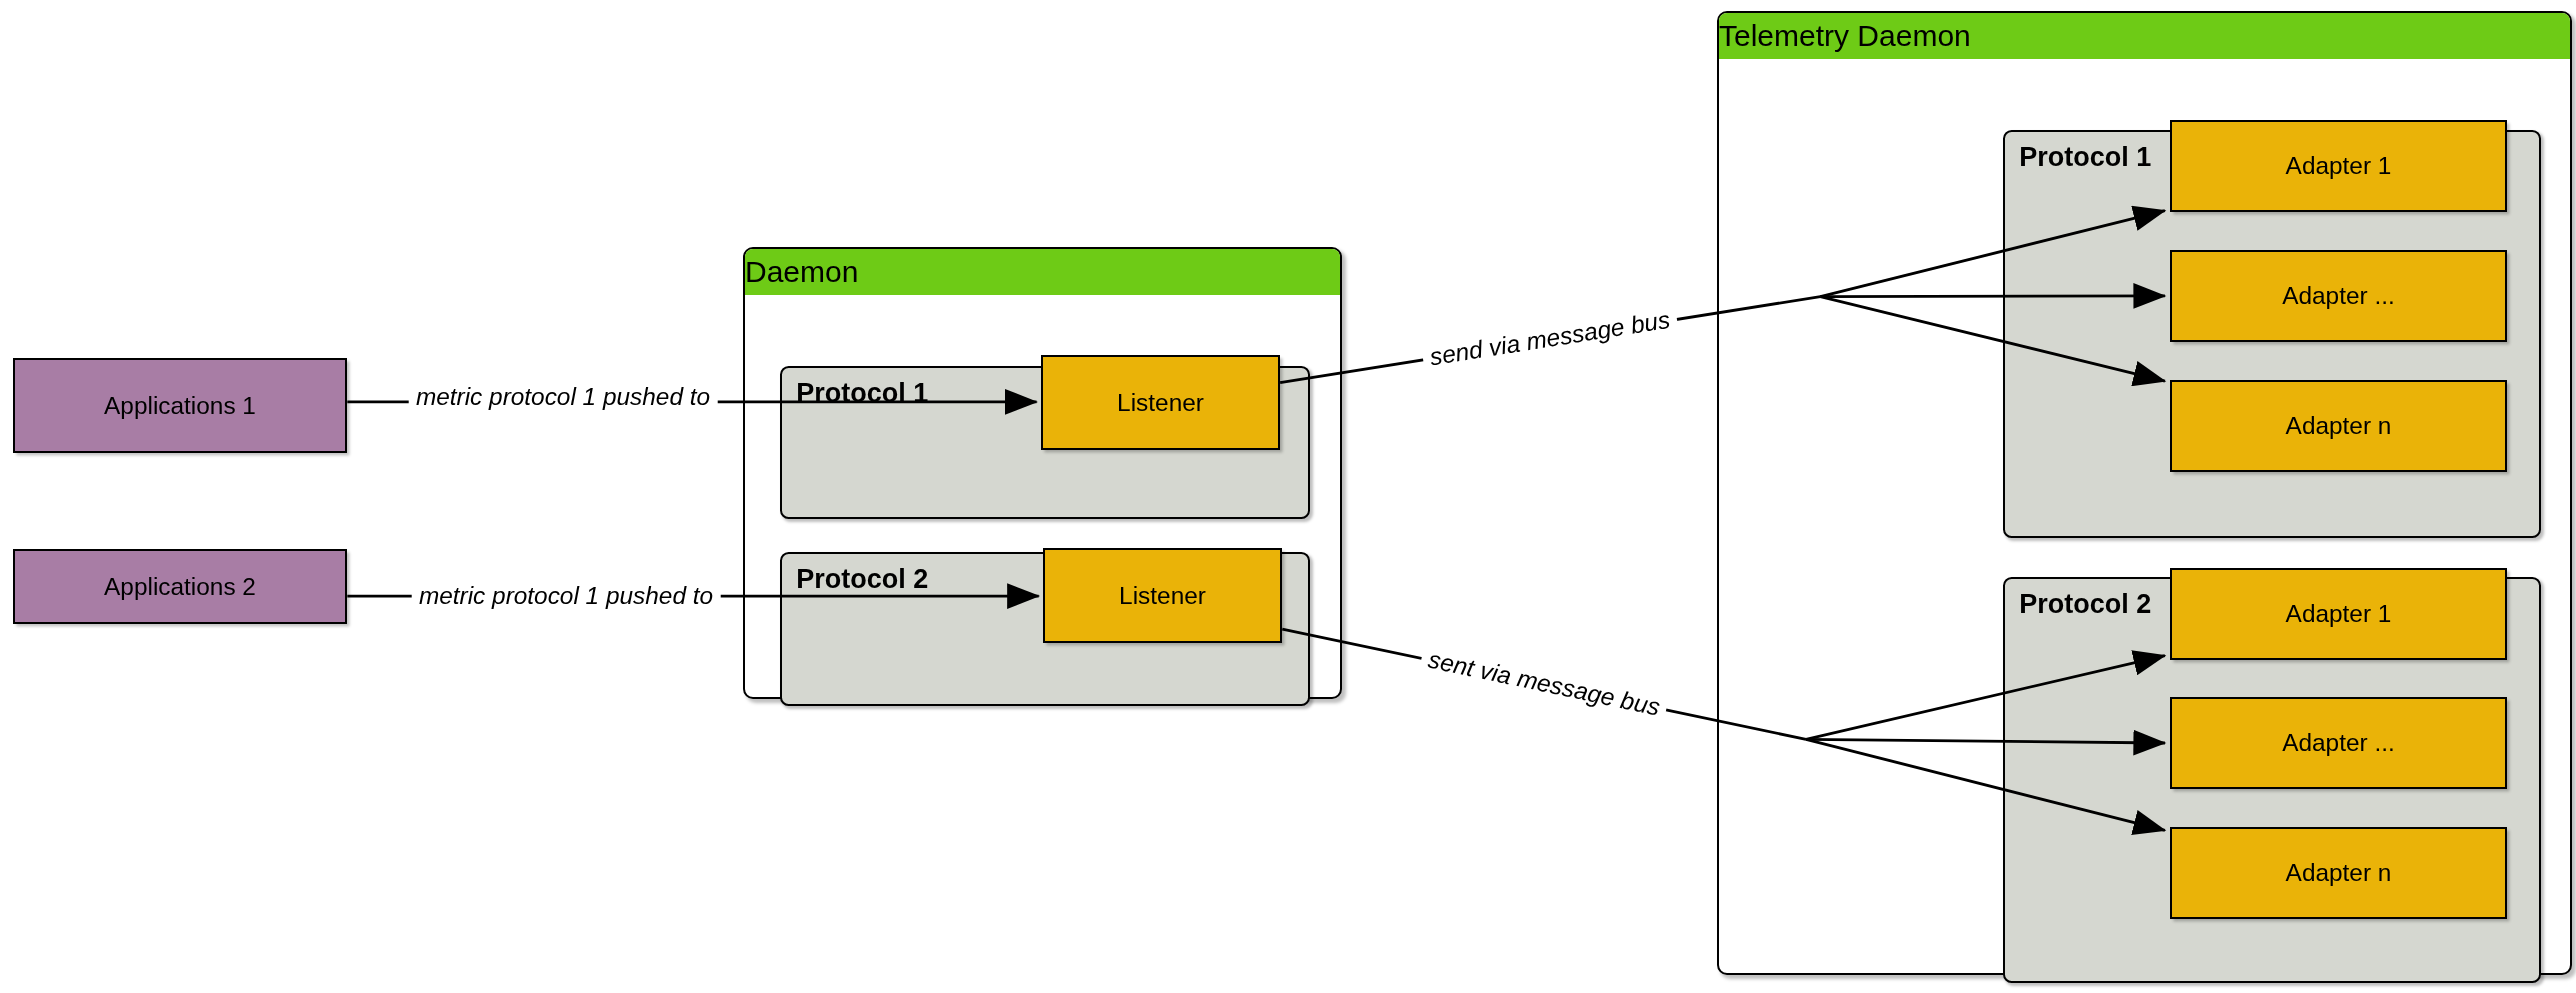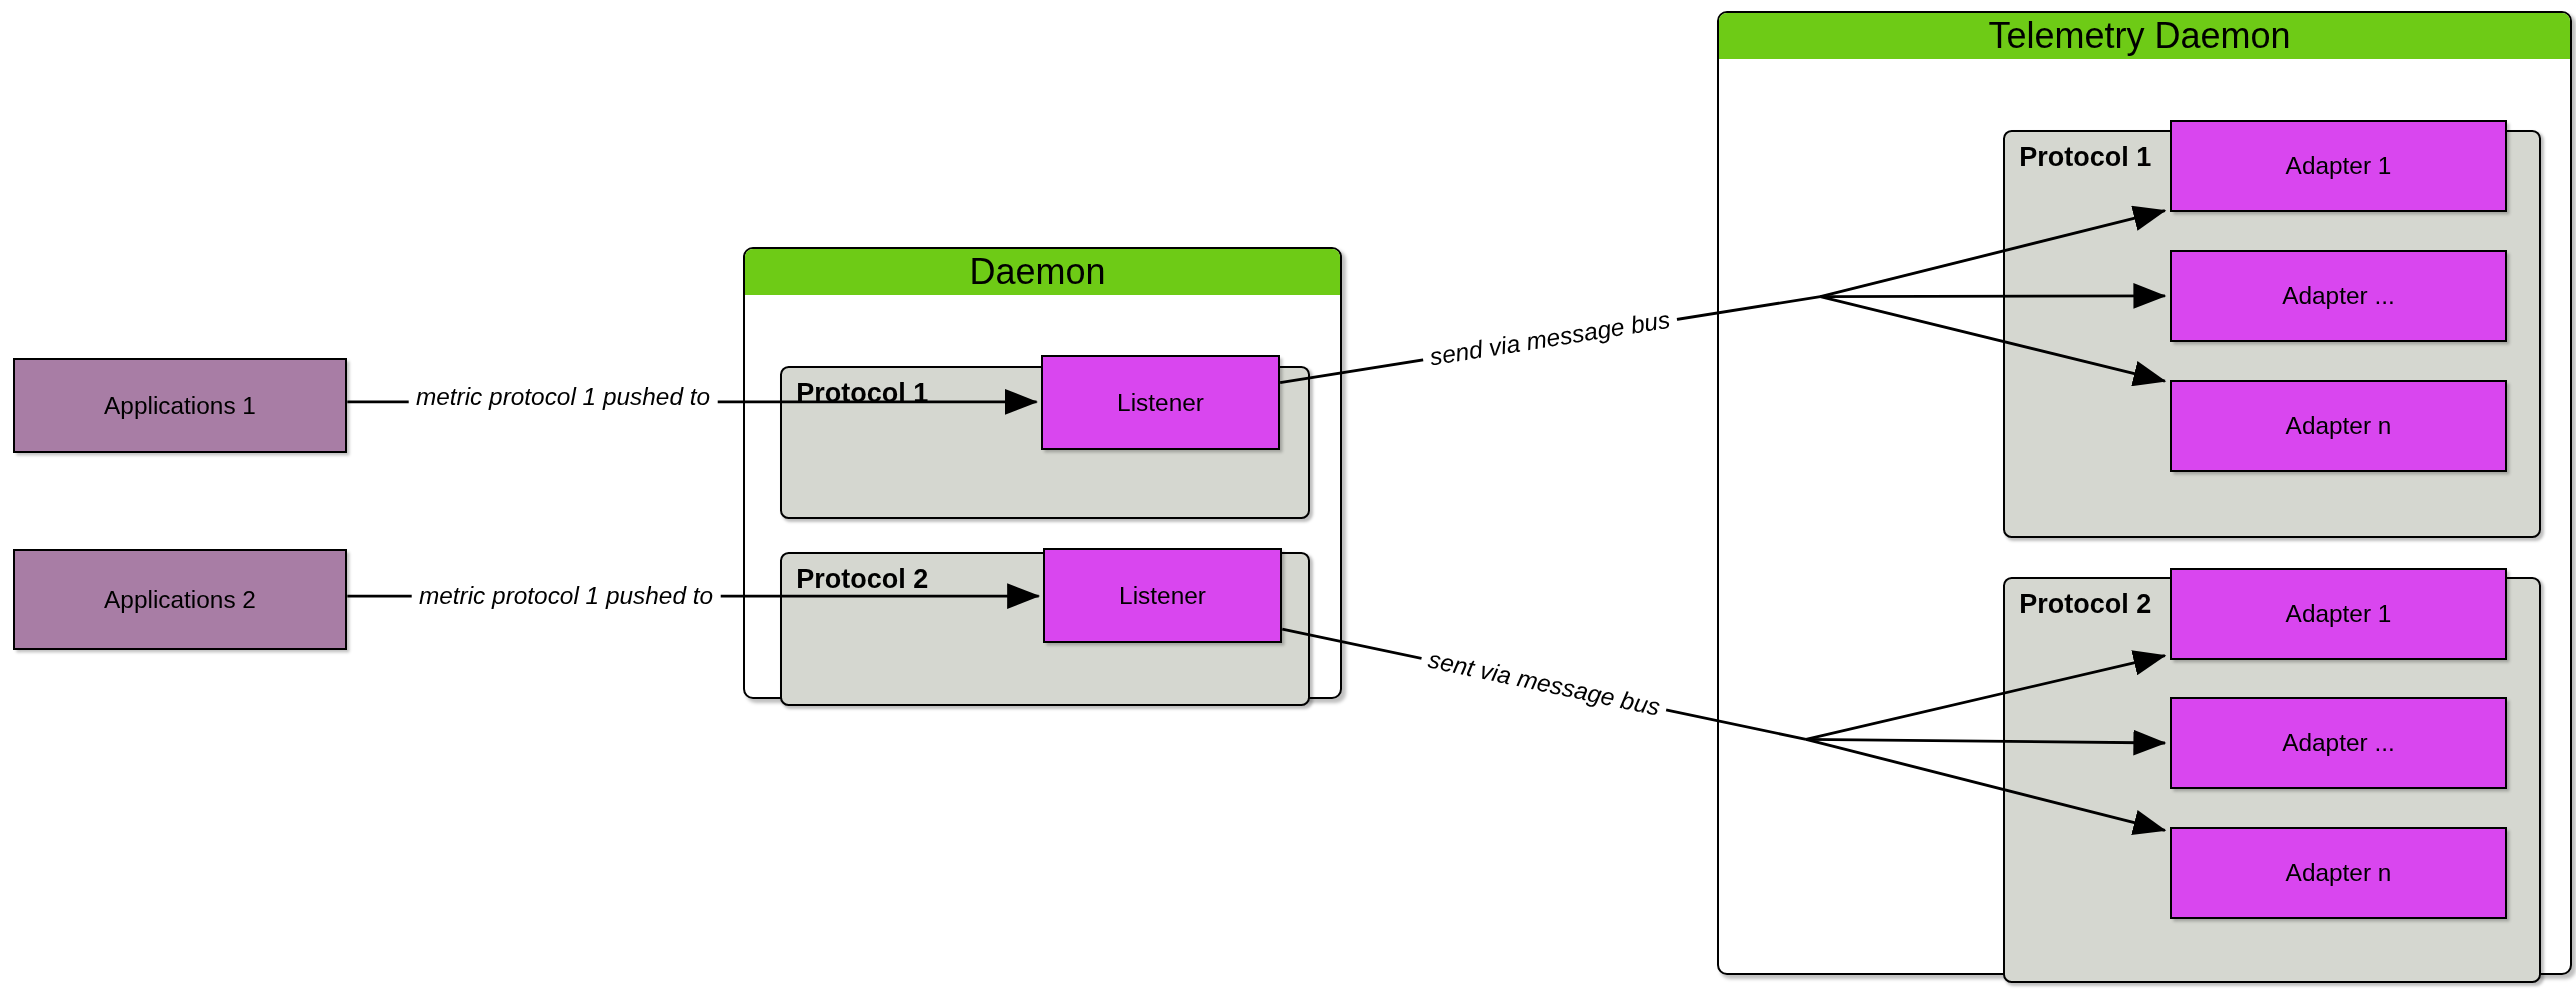--- a/index.html
+++ b/index.html
@@ -10,31 +10,31 @@
   }
   .abs{position:absolute;box-sizing:border-box;}
   
   .node{
     border:2.9px solid #000;
     display:flex;align-items:center;justify-content:center;
     font-size:24.4px;
     box-shadow:2.9px 2.9px 2.9px rgba(0,0,0,.25);
   }
   .node.purple{background:#a87da5;}
-  .node.green{background:#d946ef;}
+  .node.green{background:#eab308;}
   
   .container{
     border:2.9px solid #000;border-radius:10px;background:#fff;
     overflow:hidden;
     box-shadow:3.6px 3.6px 3.6px rgba(0,0,0,.25);
   }
   .container .header{
     background:#6ecb16;height:46px;line-height:46px;
-    text-align:center;padding-right:10px;
-    font-size:36px;
+    text-align:left;padding-right:10px;
+    font-size:30px;
   }
   
   .protocol{
     border:2.9px solid #000;border-radius:8.6px;background:#d5d7d0;
     box-shadow:2.9px 2.9px 2.9px rgba(0,0,0,.25);
     margin-top:40px;
   }
   .protocol .ptitle{
     position:absolute;left:14.3px;top:10px;
     font-size:27px;font-weight:bold;
@@ -48,21 +48,21 @@
   .edge-label.c{transform:translate(-50%,-50%);}
   .edge-label.r-neg{transform:translate(-50%,-50%) rotate(-9deg);}
   .edge-label.r-pos{transform:translate(-50%,-50%) rotate(11.9deg);}
 </style>
 </head>
 <body>
 
 <div class="abs node purple" style="left:13px;top:358px;width:334px;height:95px;">
   <span>Applications 1</span>
 </div>
-<div class="abs node purple" style="left:13px;top:549px;width:334px;height:101px;">
+<div class="abs node purple" style="left:13px;top:549px;width:334px;height:75px;">
   <span>Applications 2</span>
 </div>
 
 <div class="abs container" style="left:743px;top:247px;width:599px;height:452px;">
   <div class="header">Daemon</div>
 </div>
 <div class="abs protocol" style="left:780px;top:326px;width:530px;height:153px;">
   <span class="ptitle">Protocol 1</span>
 </div>
 <div class="abs node green" style="left:1041px;top:355px;width:239px;height:95px;">

